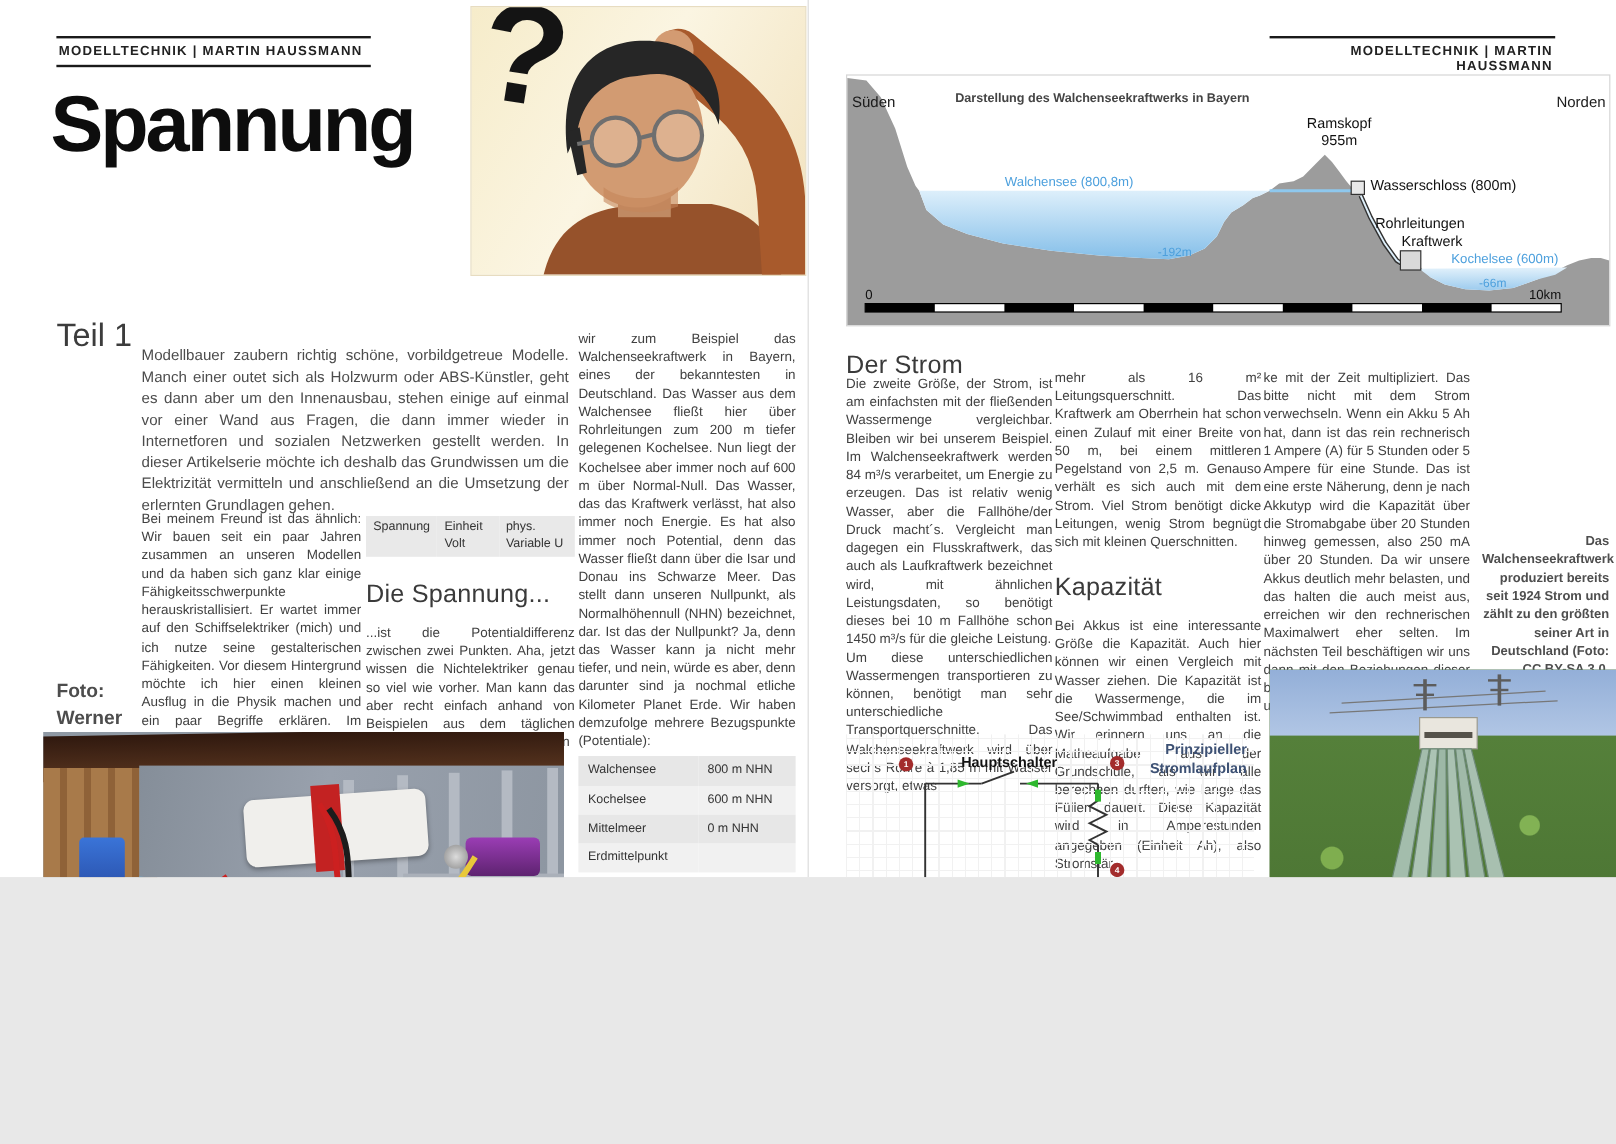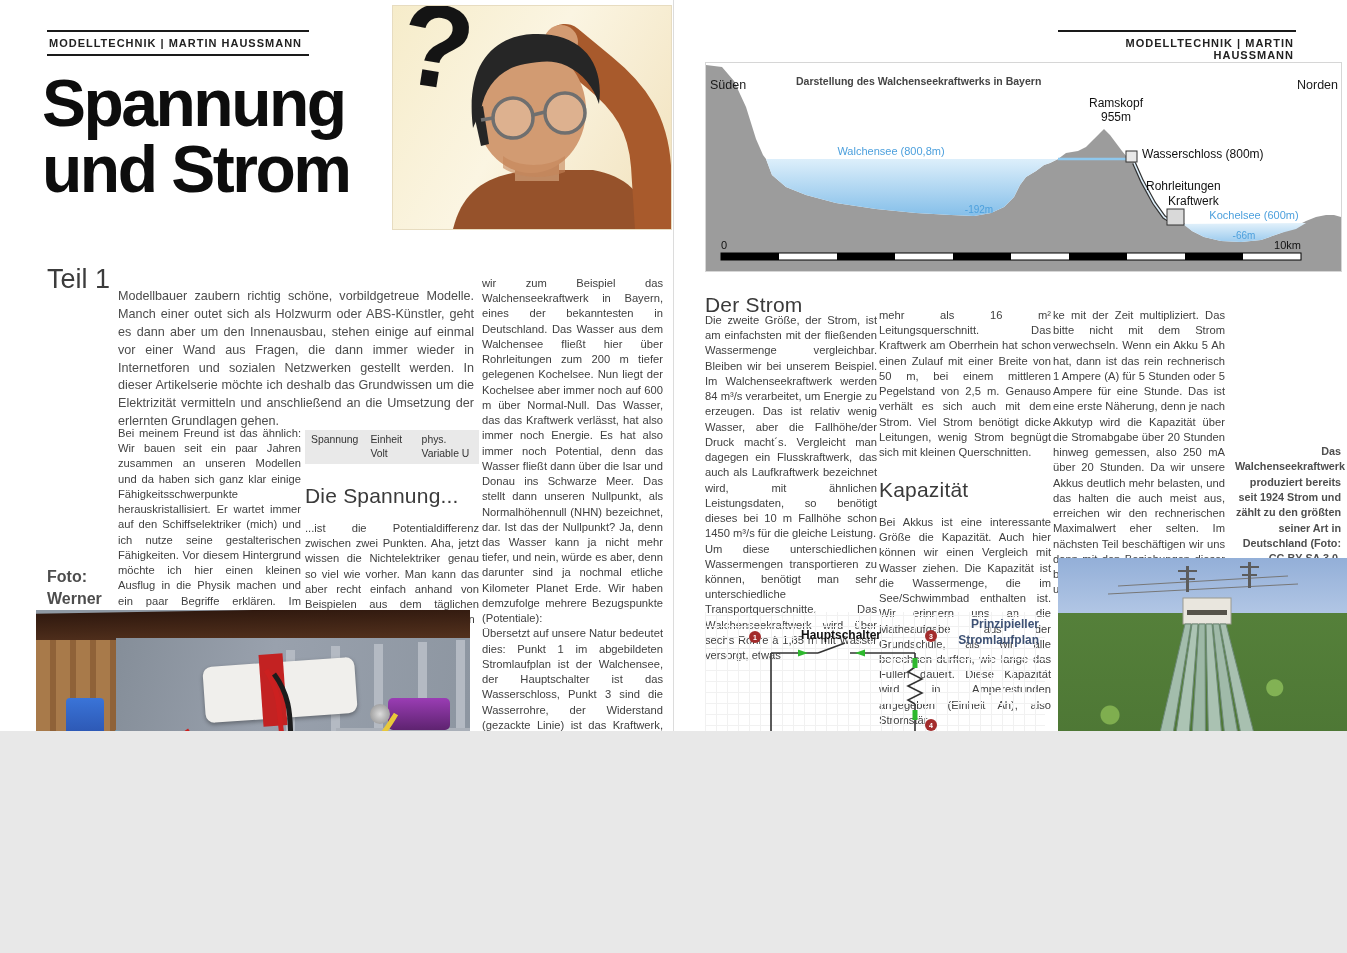--- a/index.html
+++ b/index.html
@@ -95,21 +95,20 @@
       <path d="M80,104 L88,140 L96,138 L90,100 Z" fill="#262626"></path>
       <circle cx="120" cy="112" r="20" fill="rgba(255,244,232,0.25)" stroke="#6f6f6f" stroke-width="3.5"></circle>
       <circle cx="172" cy="107" r="20" fill="rgba(255,244,232,0.25)" stroke="#6f6f6f" stroke-width="3.5"></circle>
       <line x1="140" y1="109" x2="152" y2="106" stroke="#6f6f6f" stroke-width="3.5"></line>
       <line x1="88" y1="114" x2="100" y2="112" stroke="#6f6f6f" stroke-width="3.5"></line>
     </svg>
   </div>
 
   <div class="abs title">
     <div>Spannung</div>
-    <div>und Strom</div>
   </div>
   <div class="abs subtitle2">Teil 1</div>
 
   <div class="abs intro">Modellbauer zaubern richtig schöne, vorbildgetreue Modelle. Manch einer outet sich als Holzwurm oder ABS-Künstler, geht es dann aber um den Innenausbau, stehen einige auf einmal vor einer Wand aus Fragen, die dann immer wieder in Internetforen und sozialen Netzwerken gestellt werden. In dieser Artikelserie möchte ich deshalb das Grundwissen um die Elektrizität vermitteln und anschließend an die Umsetzung der erlernten Grundlagen gehen.</div>
 
   <div class="abs credit">Foto: Werner Baumeister</div>
 
   <div class="abs body-col col1">Bei meinem Freund ist das ähnlich: Wir bauen seit ein paar Jahren zusammen an unseren Modellen und da haben sich ganz klar einige Fähigkeitsschwerpunkte herauskristallisiert. Er wartet immer auf den Schiffselektriker (mich) und ich nutze seine gestalterischen Fähigkeiten. Vor diesem Hintergrund möchte ich hier einen kleinen Ausflug in die Physik machen und ein paar Begriffe erklären. Im elektrischen Umfeld gibt es grundsätzlich zwei Größen, mit denen wir uns auseinandersetzen:</div>
 
   <div class="abs body-col col2">
@@ -121,20 +120,40 @@
         <td>phys. Variable U</td>
       </tr>
     </tbody>
       </table>
     <div class="sec-head sec-head-inline">Die Spannung...</div>
     <p>...ist die Potentialdifferenz zwischen zwei Punkten. Aha, jetzt wissen die Nichtelektriker genau so viel wie vorher. Man kann das aber recht einfach anhand von Beispielen aus dem täglichen Leben veranschaulichen. Nehmen</p>
   </div>
 
   <div class="abs body-col col3">
     <p>wir zum Beispiel das Walchenseekraftwerk in Bayern, eines der bekanntesten in Deutschland. Das Wasser aus dem Walchensee fließt hier über Rohrleitungen zum 200 m tiefer gelegenen Kochelsee. Nun liegt der Kochelsee aber immer noch auf 600 m über Normal-Null. Das Wasser, das das Kraftwerk verlässt, hat also immer noch Energie. Es hat also immer noch Potential, denn das Wasser fließt dann über die Isar und Donau ins Schwarze Meer. Das stellt dann unseren Nullpunkt, als Normalhöhennull (NHN) bezeichnet, dar. Ist das der Nullpunkt? Ja, denn das Wasser kann ja nicht mehr tiefer, und nein, würde es aber, denn darunter sind ja nochmal etliche Kilometer Planet Erde. Wir haben demzufolge mehrere Bezugspunkte (Potentiale):</p>
+    <table class="levels-table">
+      <tbody>
+          <tr>
+        <td style="width:55%">Walchensee</td>
+        <td>800 m NHN</td>
+      </tr>
+      <tr>
+        <td>Kochelsee</td>
+        <td>600 m NHN</td>
+      </tr>
+      <tr>
+        <td>Mittelmeer</td>
+        <td>0 m NHN</td>
+      </tr>
+      <tr>
+        <td>Erdmittelpunkt</td>
+        <td></td>
+      </tr>
+    </tbody>
+      </table>
     <p>Übersetzt auf unsere Natur bedeutet dies: Punkt 1 im abgebildeten Stromlaufplan ist der Walchensee, der Hauptschalter ist das Wasserschloss, Punkt 3 sind die Wasserrohre, der Widerstand (gezackte Linie) ist das Kraftwerk, Punkt 4 wäre der Kochelsee, die Diode entspricht der Isar, Punkt 5 dem Übergang der Isar in die Donau bei Deggendorf, der Transistor repräsentiert die Donau, bis zum Schwarzen Meer, dem Punkt 2. Jetzt dürfte die Definition der Spannung klar sein. Wir messen eine Potentialdifferenz immer zwischen zwei Punkten, zwischen Walchensee und Kochelsee, zwischen Kochelsee und Schwarzem Meer - und diesen Druck bezeichnen wir Elektriker als Spannung.</p>
   </div>
 
   <div class="abs photo-left">
     <div class="pp" style="left:0;top:0;width:100%;height:38px;background:linear-gradient(#30190f,#5a3620);transform:skewY(-1deg);"></div>
     <div class="pp" style="left:0;top:30px;width:95px;height:266px;background:repeating-linear-gradient(90deg,#a87a4a 0 14px,#8f6238 14px 20px);"></div>
     <div class="pp" style="left:80px;top:28px;width:354px;height:268px;background:linear-gradient(100deg,#858e99,#99a1ad 40%,#8b949f);"></div>
     <div class="pp" style="left:250px;top:40px;width:9px;height:250px;background:#b4bac3;"></div>
     <div class="pp" style="left:295px;top:36px;width:9px;height:256px;background:#b4bac3;"></div>
     <div class="pp" style="left:338px;top:34px;width:9px;height:258px;background:#b4bac3;"></div>

